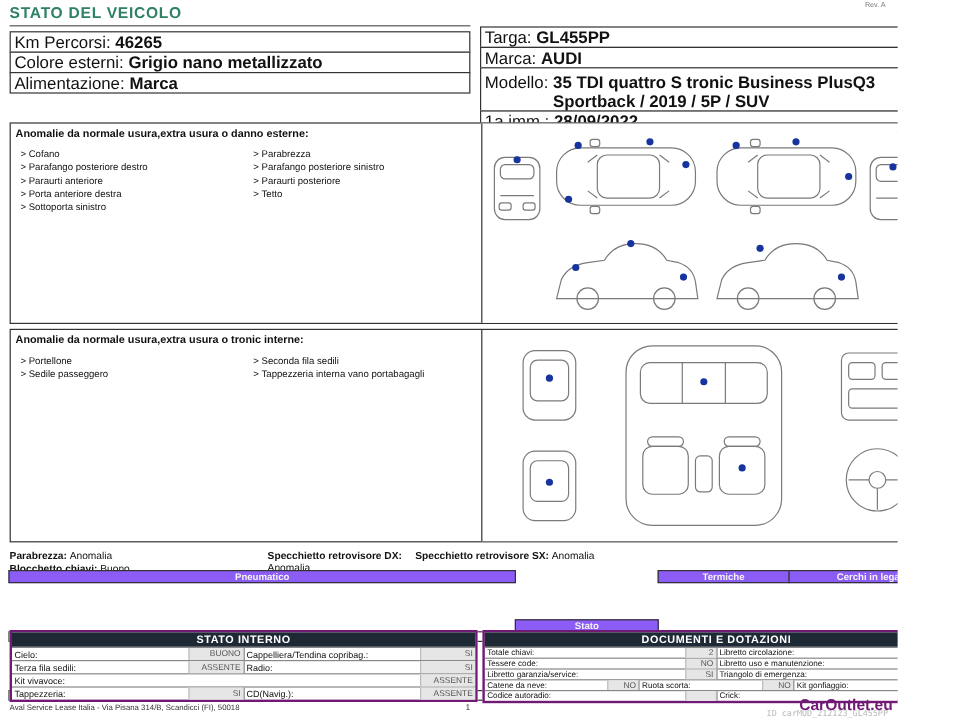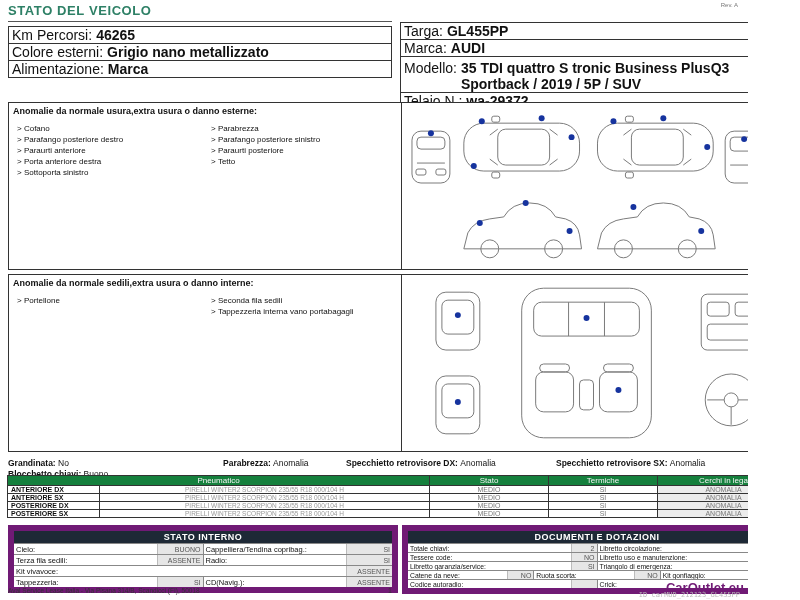--- a/index.html
+++ b/index.html
@@ -40,30 +40,30 @@
   #cond1 .pair:nth-child(2){width:123px;}
   #cond1 .pair:nth-child(3){width:210px;}
   #cond2{position:absolute;left:8px;top:469px;font-size:8.5px;}
   .plabel{font-weight:bold;}
 
   
   #tires{position:absolute;left:8px;top:476px;width:784px;}
   .t-row{display:flex;margin-top:-1px;}
   .t-cell{border:1px solid #333;margin-left:-1px;display:flex;align-items:center;justify-content:center;
           height:9px;background:#fff;font-size:7px;overflow:hidden;white-space:nowrap;}
-  #tire-head .t-cell{background:#15803d;color:#f4f4f4;font-weight:normal;height:11px;font-size:8px;}
+  #tire-head .t-cell{background:#8b5cf6;color:#f4f4f4;font-weight:bold;height:11px;font-size:8px;}
   .c-pos{width:93px;justify-content:flex-start;padding-left:3px;font-weight:bold;}
   .c-desc{width:331px;color:#999;font-size:6.5px;}
-  .c-stato{width:120px;color:#777;}
+  .c-stato{width:120px;color:#777;margin-top:41px;}
   .c-term{width:110px;color:#777;}
   .c-cerchi{width:133px;color:#777;background:#ececec;}
   #tire-head .c-pneu{width:423px;}
 
   
-  .btable{position:absolute;top:525px;width:390px;border:6px solid #701a75;background:#fff;}
+  .btable{position:absolute;top:525px;width:390px;border:2px solid #701a75;background:#fff;}
   #interno{left:8px;}
   #documenti{left:402px;}
   .b-head{background:#1e2936;color:#fff;font-weight:bold;text-align:center;font-size:9px;height:12px;line-height:12px;letter-spacing:.5px;}
   .b-row{display:flex;border-top:1px solid #888;height:11px;}
   #documenti .b-row{height:9px;}
   .b-pair{flex:1;display:flex;border-left:1px solid #888;min-width:0;}
   .b-pair:first-child{border-left:none;}
   .b-label{flex:1;padding:0 2px;display:flex;align-items:center;white-space:nowrap;overflow:hidden;font-size:7.5px;}
   #documenti .b-label{font-size:6.8px;}
   .b-value{width:46px;background:#e6e6e6;color:#555;display:flex;align-items:center;justify-content:flex-end;
@@ -104,24 +104,20 @@
         <span class="lbl">Targa:</span>
         <span class="val">GL455PP</span>
       </div>
       <div class="info-row">
         <span class="lbl">Marca:</span>
         <span class="val">AUDI</span>
       </div>
       <div class="info-row">
         <span class="lbl">Modello:</span>
         <span class="val">35 TDI quattro S tronic Business PlusQ3 Sportback / 2019 / 5P / SUV</span>
-      </div>
-      <div class="info-row">
-        <span class="lbl">Telaio N.:</span>
-        <span class="val">wa-29372</span>
       </div>
       <div class="info-row">
         <span class="lbl">1a imm.:</span>
         <span class="val">28/09/2022</span>
       </div>
     </div>
 
   <div class="section" id="sec-ext">
     <div class="sec-title">Anomalie da normale usura,extra usura o danno esterne:</div>
     <div class="sec-col col1" id="ext-col1">
@@ -185,23 +181,24 @@
           <circle cx="124" cy="100" r="3"></circle>
           <circle cx="168" cy="128" r="3"></circle>
           <circle cx="232" cy="104" r="3"></circle>
           <circle cx="300" cy="128" r="3"></circle>
         </g>
       </svg>
     </div>
   </div>
 
   <div class="section" id="sec-int">
-    <div class="sec-title">Anomalie da normale sedili,extra usura o danno interne:</div>
+    <div class="sec-title">Anomalie da normale usura,extra usura o tronic interne:</div>
     <div class="sec-col col1" id="int-col1">
         <div class="sec-item">Portellone</div>
+        <div class="sec-item">Sedile passeggero</div>
       </div>
     <div class="sec-col col2" id="int-col2">
         <div class="sec-item">Seconda fila sedili</div>
         <div class="sec-item">Tappezzeria interna vano portabagagli</div>
       </div>
     <div class="diagram">
       <svg viewBox="0 0 390 166" preserveAspectRatio="xMidYMid meet">
         <g stroke="#7a7a7a" fill="none" stroke-width="1">
 
           <rect x="34" y="12" width="44" height="58" rx="10"></rect>
@@ -235,21 +232,20 @@
           <circle cx="56" cy="35" r="3"></circle>
           <circle cx="56" cy="122" r="3"></circle>
           <circle cx="185" cy="38" r="3"></circle>
           <circle cx="217" cy="110" r="3"></circle>
         </g>
       </svg>
     </div>
   </div>
 
   <div id="cond1">
-      <span class="pair"><span class="plabel">Grandinata: </span><span class="pvalue">No</span></span>
       <span class="pair"><span class="plabel">Parabrezza: </span><span class="pvalue">Anomalia</span></span>
       <span class="pair"><span class="plabel">Specchietto retrovisore DX: </span><span class="pvalue">Anomalia</span></span>
       <span class="pair"><span class="plabel">Specchietto retrovisore SX: </span><span class="pvalue">Anomalia</span></span>
     </div>
   <div id="cond2"><span class="pair"><span class="plabel">Blocchetto chiavi: </span><span class="pvalue">Buono</span></span></div>
 
   <div id="tires">
     <div class="t-row" id="tire-head">
         <div class="t-cell c-pneu">Pneumatico</div>
         <div class="t-cell c-stato">Stato</div>

